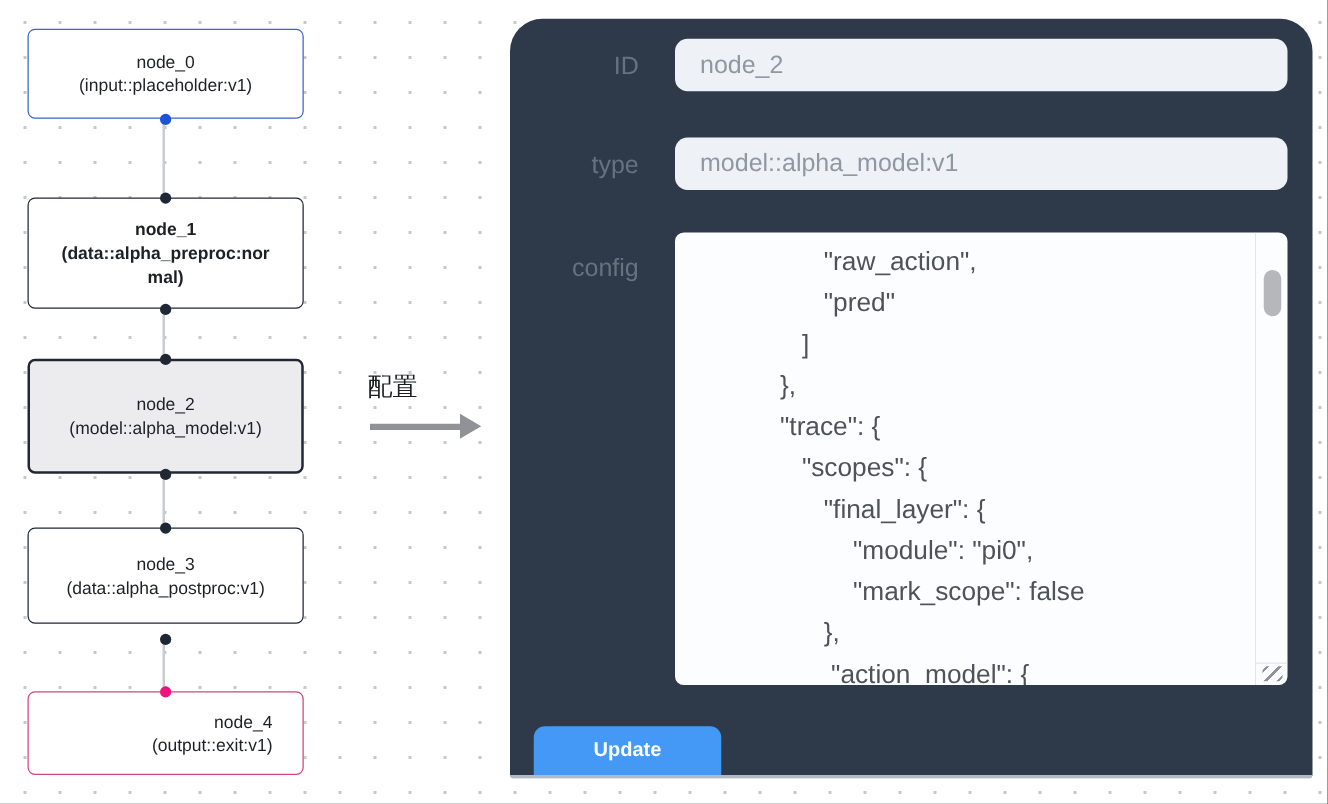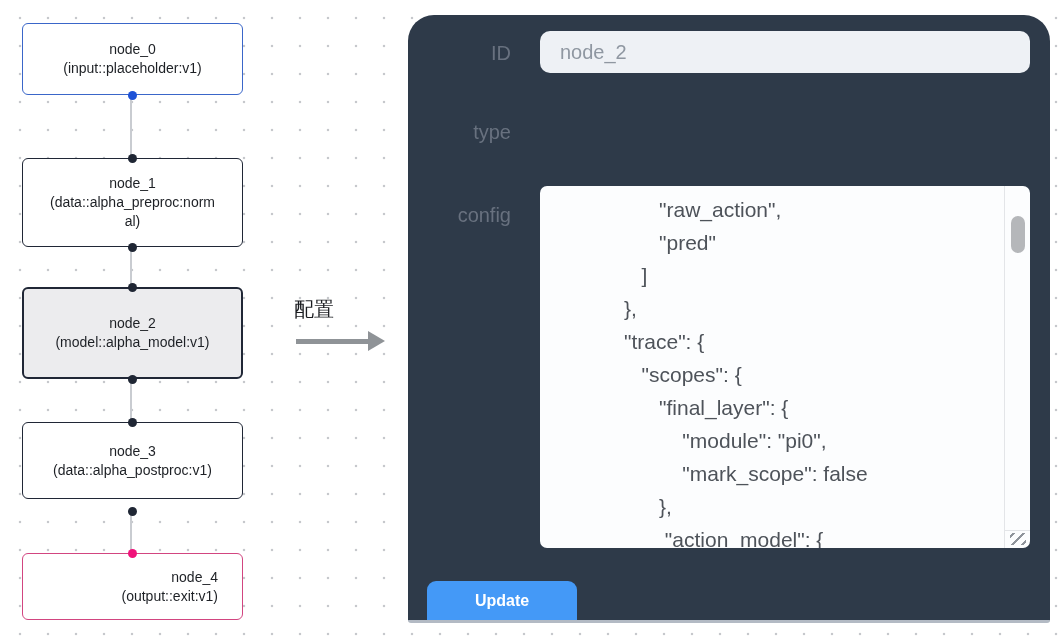--- a/index.html
+++ b/index.html
@@ -79,21 +79,21 @@
 
     <div class="edge" style="top:95px;height:63px;"></div>
     <div class="edge" style="top:247px;height:40px;"></div>
     <div class="edge" style="top:379px;height:43px;"></div>
     <div class="edge" style="top:511px;height:42px;"></div>
 
     <div class="node node--input" style="top:23px;height:72px;">
       <div class="title">node_0</div>
       <div class="subtitle">(input::placeholder:v1)</div>
     </div>
-    <div class="node" style="top:158px;height:89px;">
+    <div class="node" style="top:158px;height:89px;font-weight:bold;">
       <div class="title">node_1</div>
       <div class="subtitle">(data::alpha_preproc:normal)</div>
     </div>
     <div class="node node--selected" style="top:287px;height:92px;">
       <div class="title">node_2</div>
       <div class="subtitle">(model::alpha_model:v1)</div>
     </div>
     <div class="node" style="top:422px;height:77px;">
       <div class="title">node_3</div>
       <div class="subtitle">(data::alpha_postproc:v1)</div>
@@ -116,20 +116,21 @@
   <div class="cfg-label">配置</div>
   <div class="arrow-shaft"></div>
   <div class="arrow-head"></div>
 
   <div class="panel">
 
     <div class="fld-label" style="top:27px;">ID</div>
     <input class="fld-input" readonly="" style="top: 16px;" value="node_2">
 
     <div class="fld-label" style="top:106px;">type</div>
+    <input class="fld-input" readonly="" style="top: 95px;" value="model::alpha_model:v1">
 
     <div class="fld-label" style="top:189px;">config</div>
 
     <div class="code-box">
       <div class="code-content">
         <div class="code-line">                  "raw_action",</div>
         <div class="code-line">                  "pred"</div>
         <div class="code-line">               ]</div>
         <div class="code-line">            },</div>
         <div class="code-line">            "trace": {</div>

